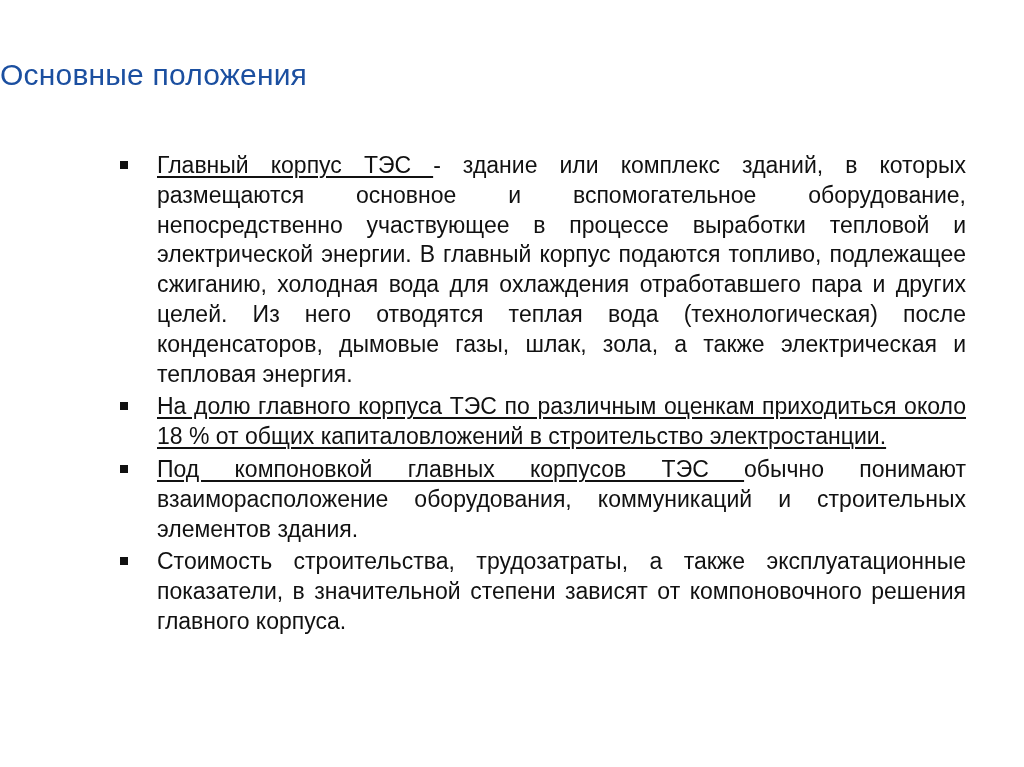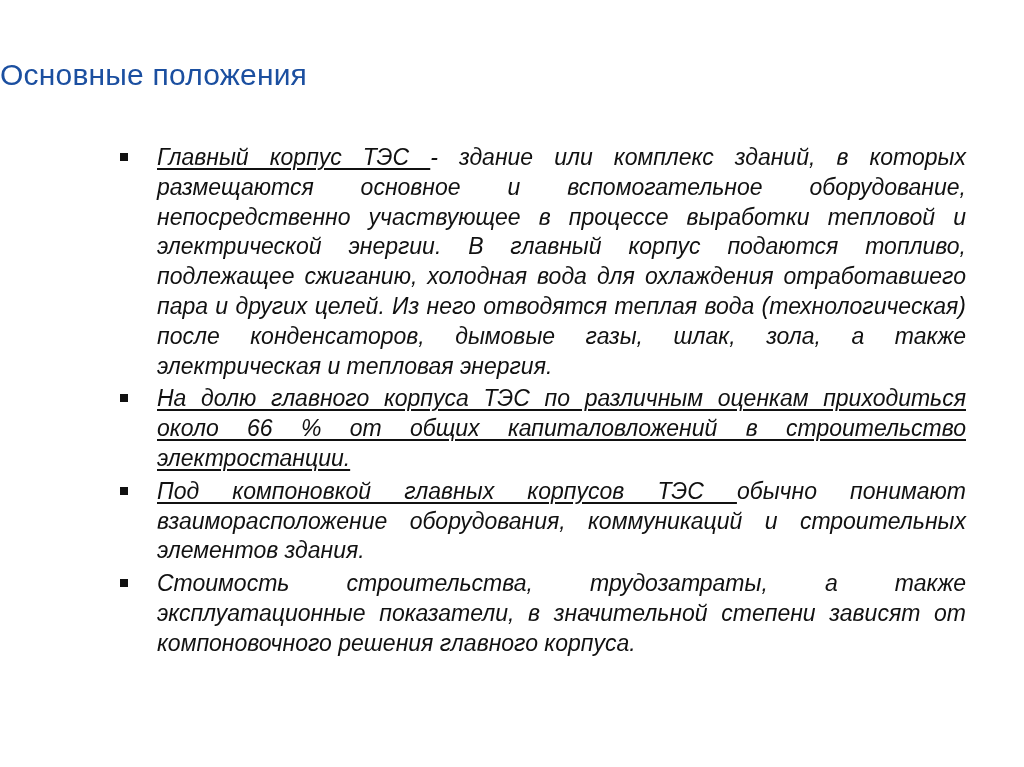--- a/index.html
+++ b/index.html
@@ -1,40 +1,40 @@
 <!DOCTYPE html>
 <html><head>
 <meta charset="utf-8">
 <style>
   html, body { margin: 0; padding: 0; background: #ffffff; }
   body { width: 1024px; height: 767px; position: relative; overflow: hidden;
          font-family: "Liberation Sans", "DejaVu Sans", sans-serif; }
   .slide { position: absolute; left: 0; top: 0; width: 1024px; height: 767px; background: #fff; }
   .title { position: absolute; left: 0; width: 1024px; top: 58px; text-align: left;
            font-size: 30px; color: #1b4fa0; letter-spacing: 0.2px; margin: 0; font-weight: normal; }
-  .content { position: absolute; left: 118px; top: 143px; width: 848px; font-style: italic; }
+  .content { position: absolute; left: 118px; top: 151px; width: 848px; }
   .item { position: relative; padding-left: 39px; font-size: 23px; line-height: 29.8px;
           color: #111; text-align: justify; text-align-last: auto; margin-bottom: 3px; }
   .bullet { position: absolute; left: 2px; top: 10px; width: 8px; height: 8px; background: #111; }
   .u { text-decoration: underline; text-decoration-thickness: 2px; text-underline-offset: 3px; }
 </style>
 </head>
 <body>
 
 <div class="slide">
   <h1 class="title">Основные положения</h1>
 
   <div class="content">
     <div class="item">
       <span class="bullet"></span>
       <span class="u">Главный корпус ТЭС </span><span>- здание или комплекс зданий, в которых размещаются основное и вспомогательное оборудование, непосредственно участвующее в процессе выработки тепловой и электрической энергии. В главный корпус подаются топливо, подлежащее сжиганию, холодная вода для охлаждения отработавшего пара и других целей. Из него отводятся теплая вода (технологическая) после конденсаторов, дымовые газы, шлак, зола, а также электрическая и тепловая энергия.</span>
     </div>
     <div class="item">
       <span class="bullet"></span>
-      <span class="u">На долю главного корпуса ТЭС по различным оценкам приходиться около 66 % от общих капиталовложений в строительство электростанции.</span><span></span>
+      <span class="u">На долю главного корпуса ТЭС по различным оценкам приходиться около 18 % от общих капиталовложений в строительство электростанции.</span><span></span>
     </div>
     <div class="item">
       <span class="bullet"></span>
       <span class="u">Под компоновкой главных корпусов ТЭС </span><span>обычно понимают взаиморасположение оборудования, коммуникаций и строительных элементов здания.</span>
     </div>
     <div class="item">
       <span class="bullet"></span>
       <span class="u"></span><span>Стоимость строительства, трудозатраты, а также эксплуатационные показатели, в значительной степени зависят от компоновочного решения главного корпуса.</span>
     </div>
   </div>

